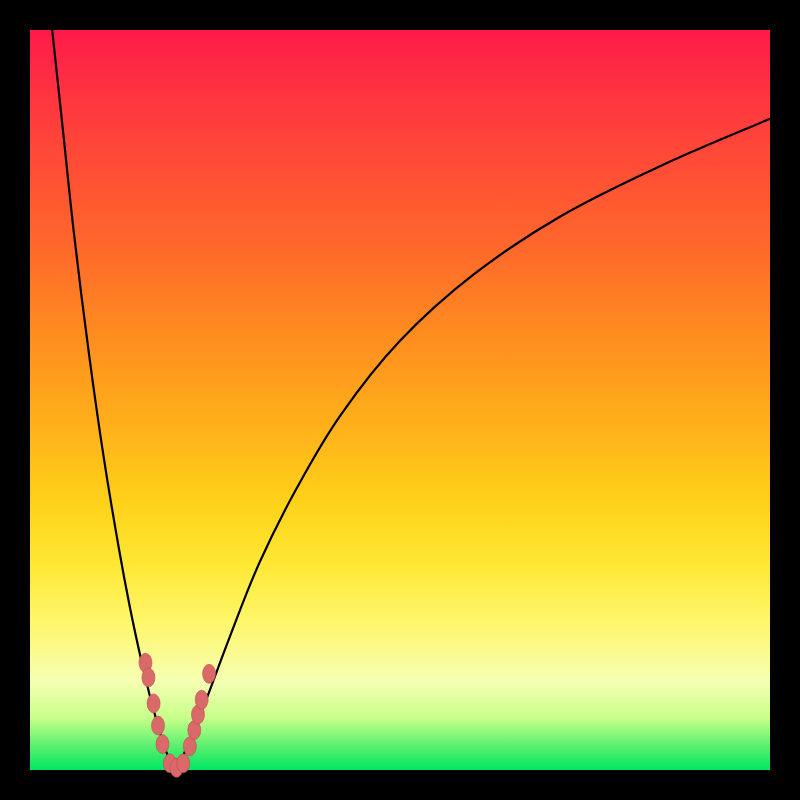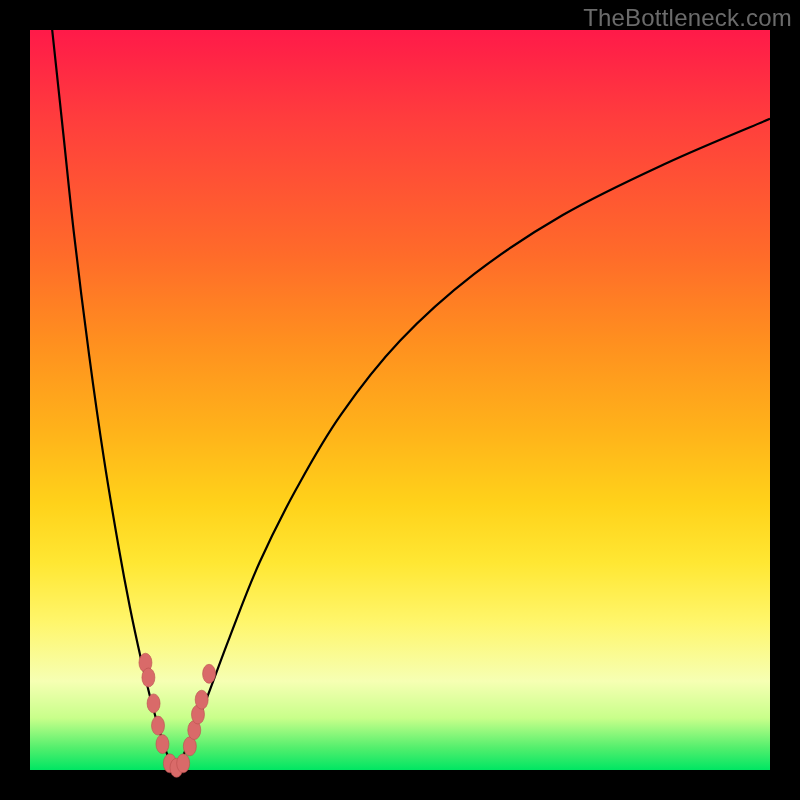--- a/index.html
+++ b/index.html
@@ -65,21 +65,20 @@
     fill: #d96a69;
     stroke: #b94f4e;
     stroke-width: 0.6;
   }
 </style>
 </head>
 <body>
 
 <div class="frame">
 
-  <div class="watermark">TheBottleneck.com</div>
 
   <div class="plot-area">
     <svg class="curves" viewBox="0 0 740 740" preserveAspectRatio="none">
       <path id="left-branch-path" class="curve" d="M 22.20 0.00 C 24.20 18.65, 29.30 66.30, 33.30 103.60 C 37.30 140.90, 39.74 167.24, 44.40 207.20 C 49.06 247.16, 53.87 285.64, 59.20 325.60 C 64.53 365.56, 68.67 394.57, 74.00 429.20 C 79.33 463.83, 84.14 491.36, 88.80 518.00 C 93.46 544.64, 95.90 557.22, 99.90 577.20 C 103.90 597.18, 107.40 613.02, 111.00 629.00 C 114.60 644.98, 116.82 654.01, 119.88 666.00 C 122.94 677.99, 125.36 686.28, 128.02 695.60 C 130.68 704.92, 132.42 711.41, 134.68 717.80 C 136.94 724.19, 138.60 727.12, 140.60 731.12 C 142.60 735.12, 144.85 738.40, 145.78 740.00"></path>
       <path id="right-branch-path" class="curve" d="M 145.78 740.00 C 146.85 738.00, 148.64 735.56, 151.70 728.90 C 154.76 722.24, 158.14 714.32, 162.80 703.00 C 167.46 691.68, 170.94 683.32, 177.60 666.00 C 184.26 648.68, 190.48 630.78, 199.80 606.80 C 209.12 582.82, 217.41 559.44, 229.40 532.80 C 241.39 506.16, 251.75 485.44, 266.40 458.80 C 281.05 432.16, 292.15 411.44, 310.80 384.80 C 329.45 358.16, 346.02 336.11, 370.00 310.80 C 393.98 285.49, 414.70 266.84, 444.00 244.20 C 473.30 221.56, 498.17 204.98, 532.80 185.00 C 567.43 165.02, 599.10 150.52, 636.40 133.20 C 673.70 115.88, 721.35 96.79, 740.00 88.80"></path>
       <g id="marker-group">
           <ellipse cx="115.44" cy="632.70" rx="6.5" ry="9.5" class="marker"></ellipse>
           <ellipse cx="118.40" cy="647.50" rx="6.5" ry="9.5" class="marker"></ellipse>
           <ellipse cx="123.58" cy="673.40" rx="6.5" ry="9.5" class="marker"></ellipse>
           <ellipse cx="128.02" cy="695.60" rx="6.5" ry="9.5" class="marker"></ellipse>

